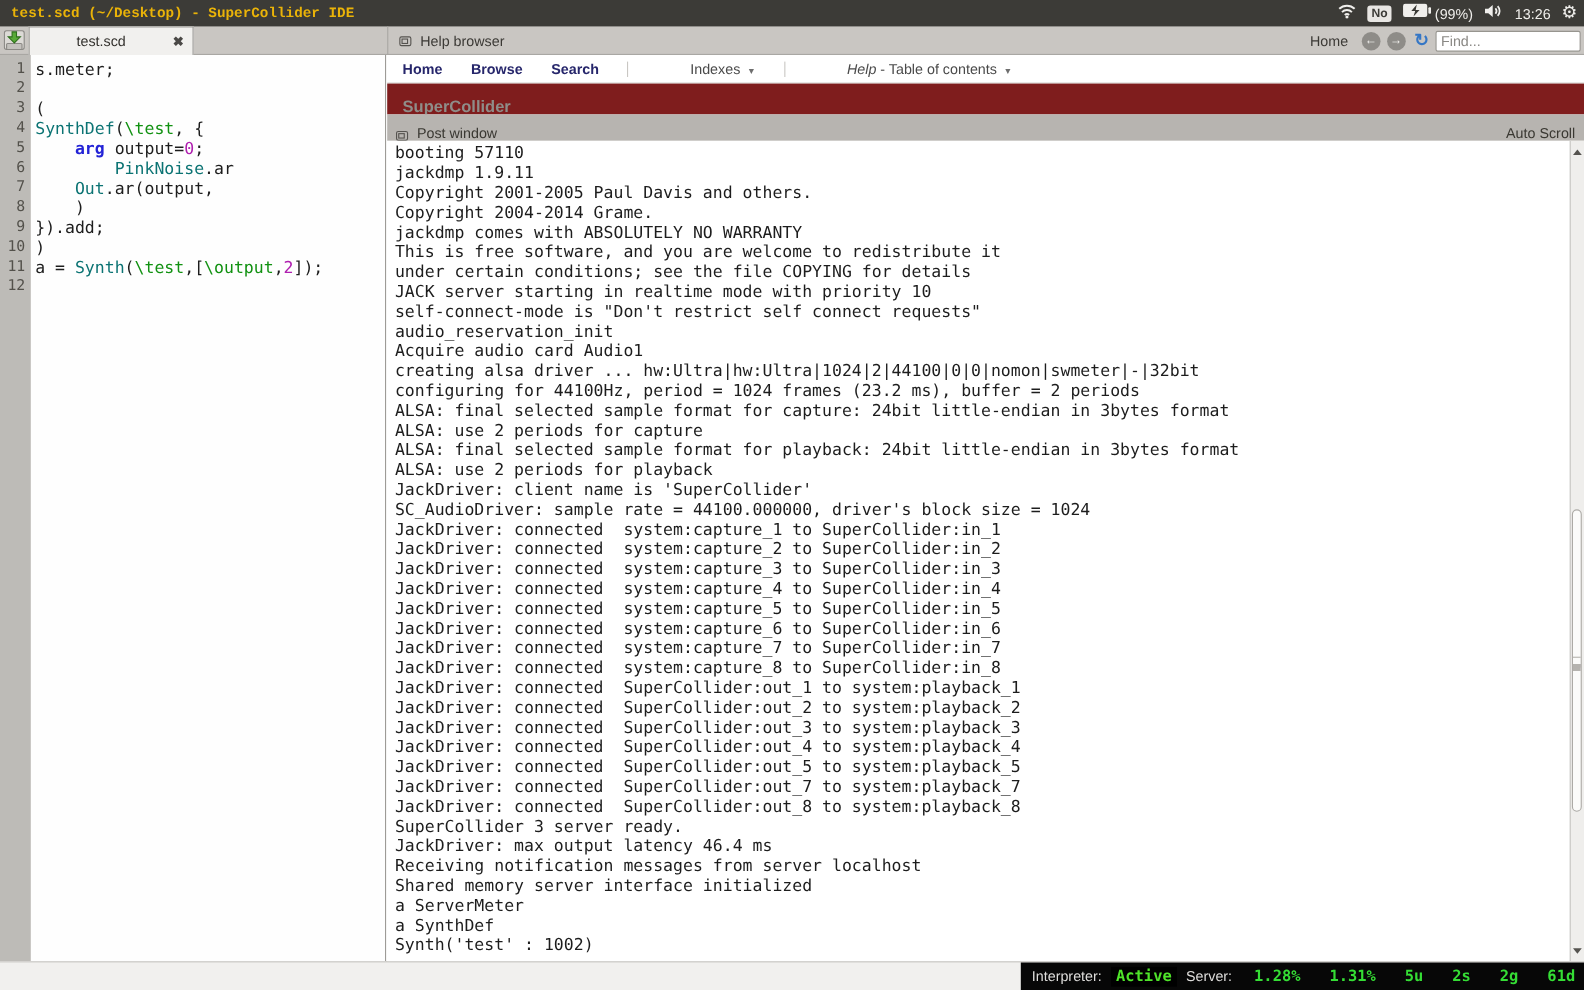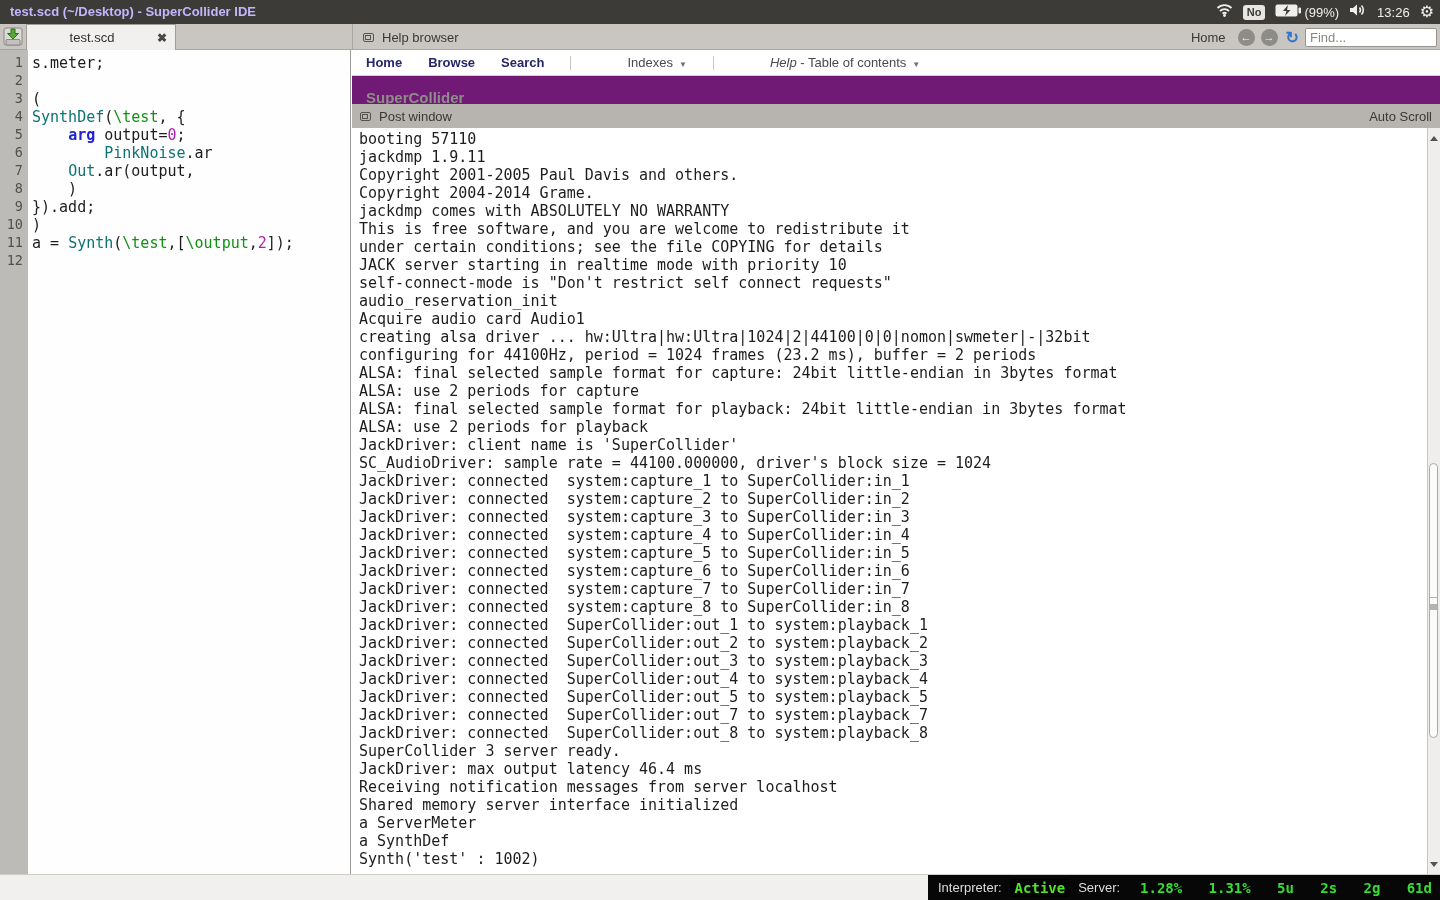--- a/index.html
+++ b/index.html
@@ -3,21 +3,21 @@
 <meta charset="utf-8">
 <style>
   * { margin:0; padding:0; box-sizing:border-box; }
   html,body { width:1440px; height:900px; background:#3c3b37; }
   .screen { position:relative; width:1440px; height:900px; overflow:hidden;
             font-family:"Liberation Sans", sans-serif; }
 
   
   .topbar { position:absolute; top:0; left:0; right:0; height:24px; background:#3c3b37; }
   .topbar .wtitle { position:absolute; left:10px; top:0; line-height:24px;
-                    color:#c4b5fd; font-size:13px; font-weight:bold; }
+                    color:#eab308; font-size:13px; font-weight:bold;font-family:Liberation Mono, monospace; }
   .tray { position:absolute; right:6px; top:0; height:24px; display:flex; align-items:center; gap:10px; }
   .tray .txt { color:#f0efec; font-size:13px; }
   .kbd-box { background:#e8e6e3; color:#3c3b37; font-size:11px; font-weight:bold;
              border-radius:3px; padding:1px 4px; line-height:13px; }
   .batt-group { display:flex; align-items:center; gap:3px; }
   .gear { color:#f0efec; font-size:16px; line-height:24px; }
 
   
   .row2 { position:absolute; top:24px; left:0; right:0; height:26px; background:#c9c6c2;
           border-bottom:1px solid #a9a7a3; }
@@ -65,25 +65,25 @@
   
   .right-pane { position:absolute; left:352px; right:0; top:0; bottom:0; }
   .help-toolbar { position:absolute; top:0; left:0; right:0; height:26px; background:#fff;
                   border-bottom:1px solid #d2d0cc; display:flex; align-items:center;
                   padding-left:14px; font-size:13px; }
   .ht-link { color:#26266b; font-weight:bold; margin-right:26px; }
   .ht-sep { width:1px; height:14px; background:#c9c7c3; margin-right:14px; }
   .ht-menu { color:#4a4a4a; margin-right:26px;padding-left:42px; }
   .ht-caret { font-size:8px; color:#6e6e6e; margin-left:6px; }
   .help-content { position:absolute; top:26px; left:0; right:0; height:28px;
-                  background:#701a75; overflow:hidden; }
+                  background:#7f1d1d; overflow:hidden; }
   .hc-heading { position:absolute; left:14px; top:13px; font-size:15px; font-weight:bold; color:#8f8d89; }
 
   .post-header { position:absolute; top:54px; left:0; right:0; height:24px; background:#b7b4b0;
-                 display:flex; align-items:center; padding:0 8px; }
+                 display:flex; align-items:flex-end; padding:0 8px; }
   .ph-label { font-size:13px; color:#3a3832; margin-left:8px; }
   .ph-autoscroll { margin-left:auto; font-size:13px; color:#3a3832; }
 
   .post-body { position:absolute; top:78px; left:0; right:0; bottom:0; background:#fff; overflow:hidden; }
   .post-lines { padding:2px 18px 0 7px; }
   .post-line { height:18px; line-height:18px; white-space:pre;
                font:15px "DejaVu Sans Mono", monospace; color:#1d1d1d; }
 
   
   .scrollbar { position:absolute; right:0; top:0; bottom:0; width:13px; background:#efeeec;

